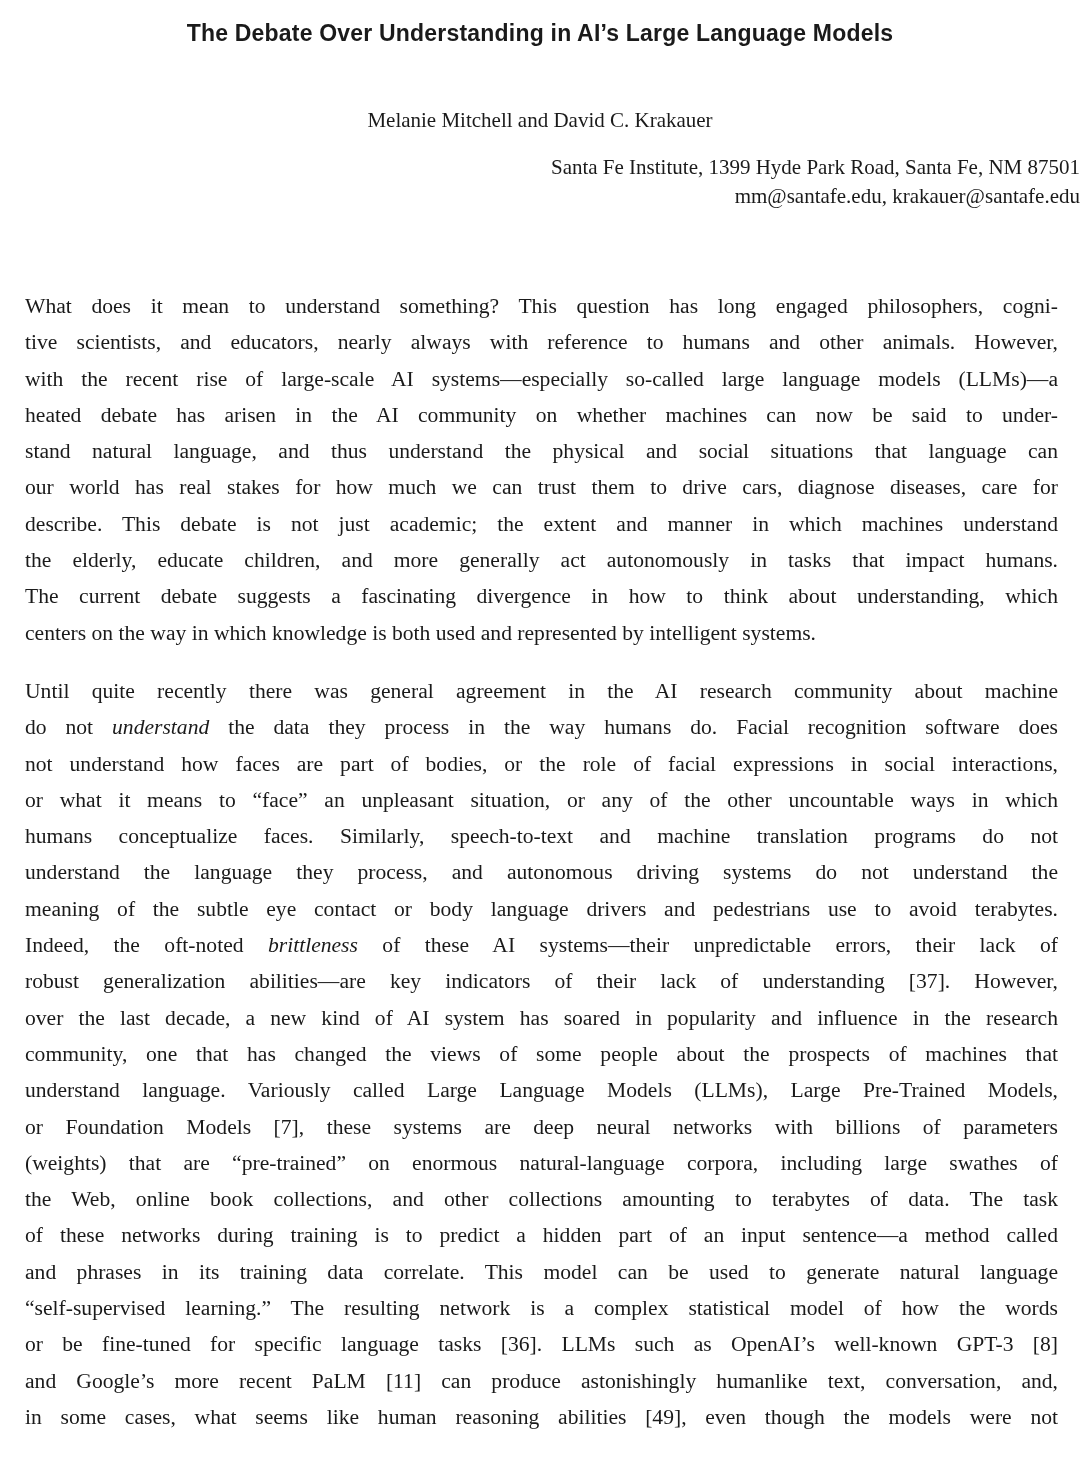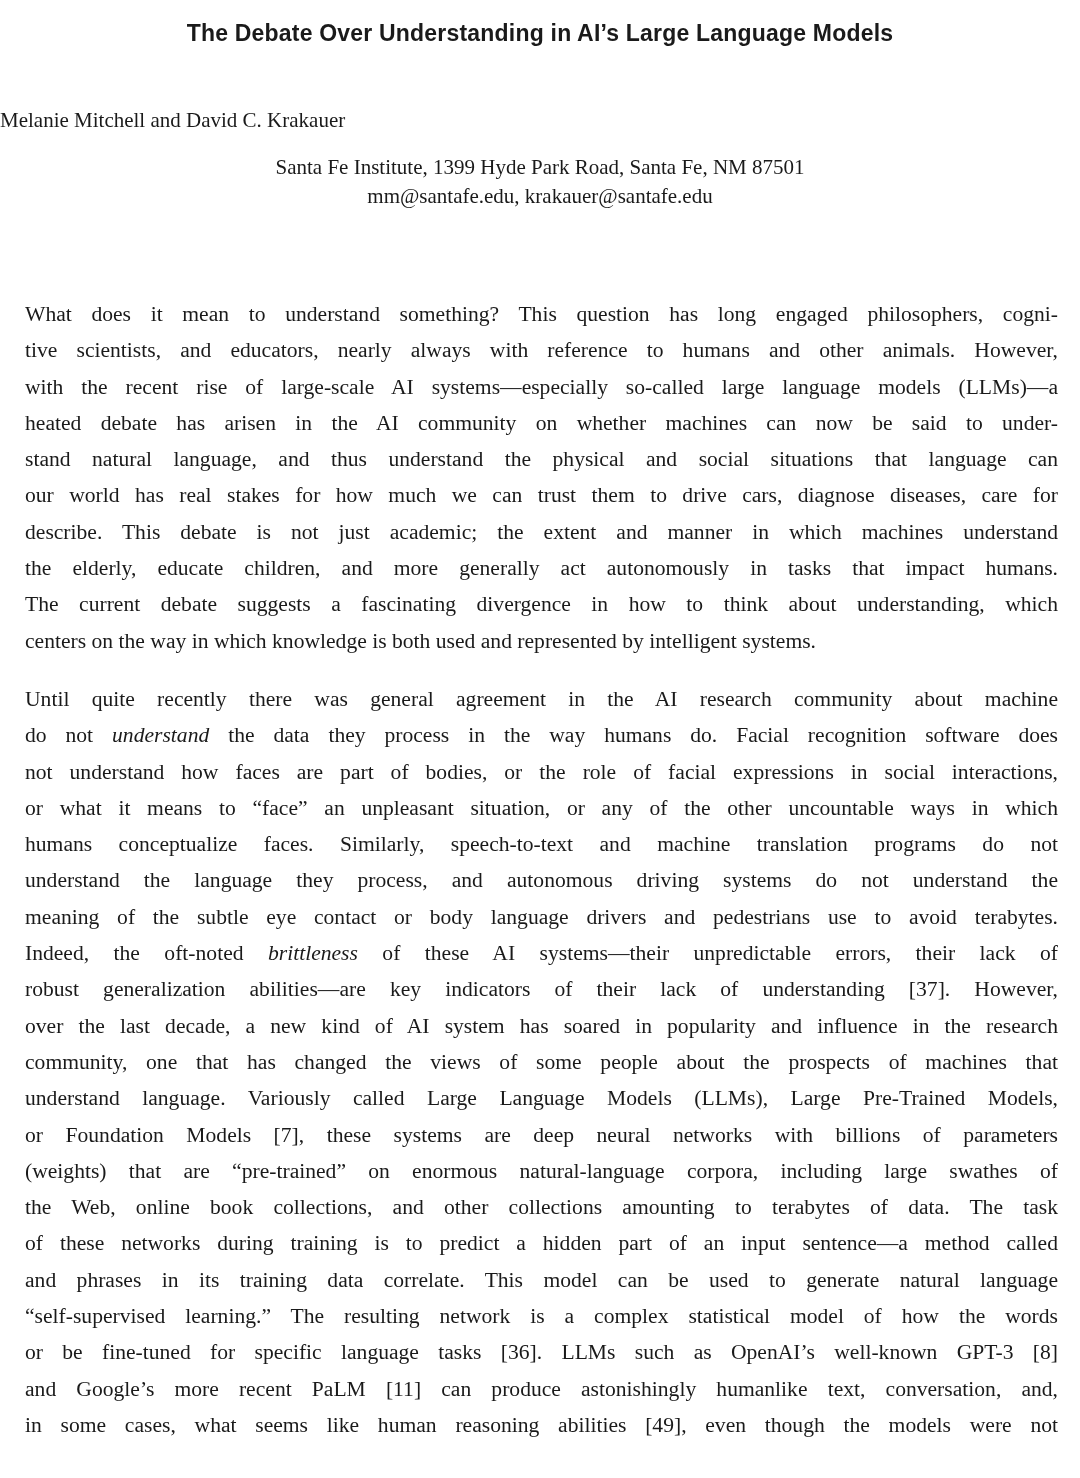--- a/index.html
+++ b/index.html
@@ -10,35 +10,35 @@
     position: relative;
   }
   .title {
     position: absolute; top: 20px; left: 0; width: 1080px;
     text-align: center; font-weight: bold; font-size: 23px;
     font-family: Liberation Sans, sans-serif;
     letter-spacing: 0.2px;
   }
   .authors {
     position: absolute; top: 108px; left: 0; width: 1080px;
-    font-size: 21px;
+    text-align: center; font-size: 21px;
     font-family: "Liberation Serif", serif;
   }
   .affil {
     position: absolute; top: 153px; left: 0; width: 1080px;
-    text-align: center; font-size: 21px; line-height: 29px;
+    text-align: right; font-size: 21px; line-height: 29px;
     font-family: "Liberation Serif", serif;
   }
   .body {
     position: absolute; top: 280px; left: 25px; width: 1033px;
     font-family: "Liberation Serif", serif;
     font-size: 21.6px; line-height: 36.3px;
     text-align: justify;
   }
-  .para { margin: 16px 0 22px 0; }
+  .para { margin: 8px 0 22px 0; }
   .line { display: block; text-align: justify; text-align-last: justify; white-space: nowrap; height: 36.3px; overflow: visible; }
   .line.last { text-align-last: left; }
   em { font-style: italic; }
 </style>
 </head>
 <body>
 
 <div class="title">The Debate Over Understanding in AI’s Large Language Models</div>
 <div class="authors">Melanie Mitchell and David C. Krakauer</div>
 <div class="affil">

